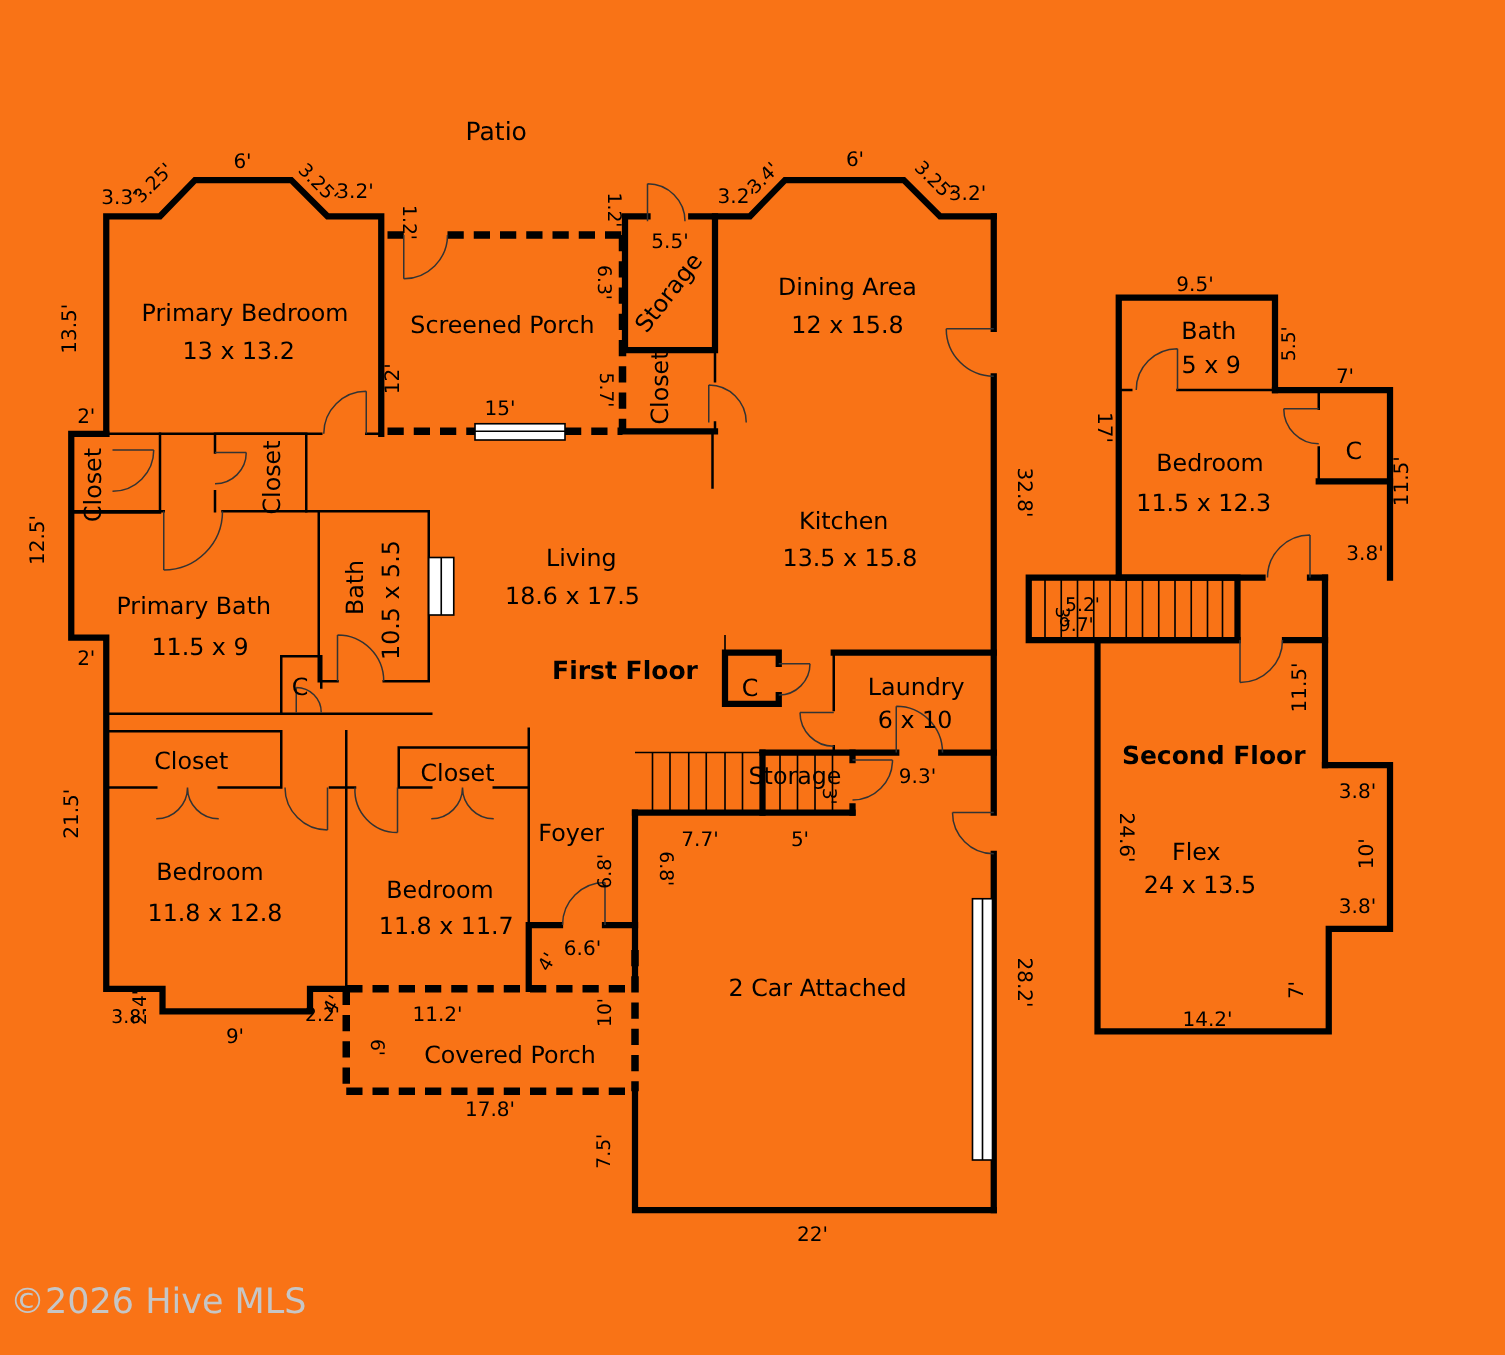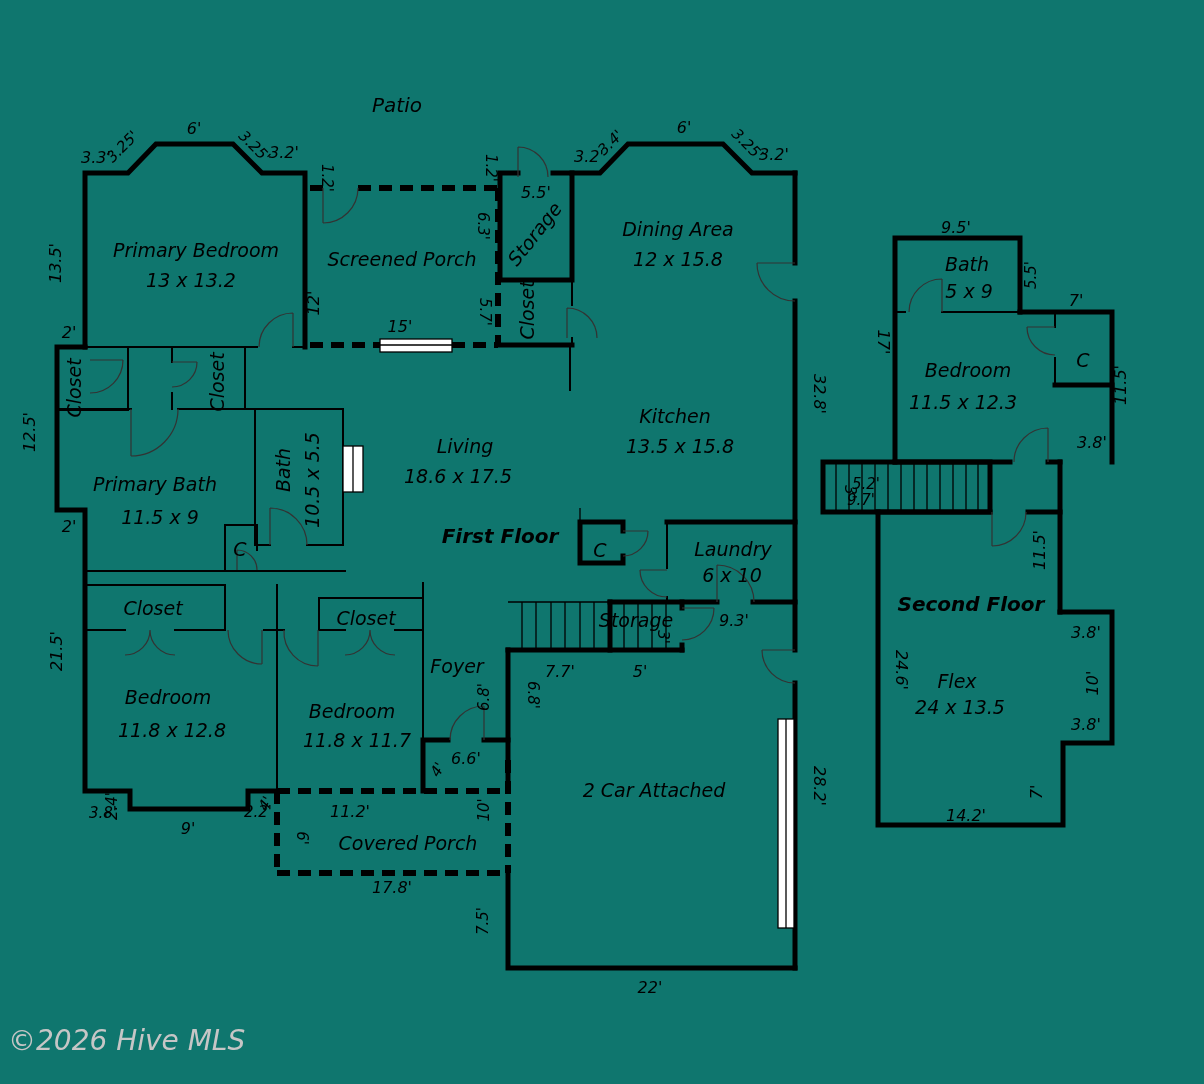--- a/index.html
+++ b/index.html
@@ -1,16 +1,16 @@
 <!DOCTYPE html>
 <html><head>
 <meta charset="utf-8">
 <style>
   html,body{margin:0;padding:0;background:#fff;}
-  .stage{position:relative;width:1204px;height:1084px;background:#0f766e;overflow:hidden;font-style:italic;}
+  .stage{position:relative;width:1204px;height:1084px;background:#f97316;overflow:hidden;}
   svg{display:block;}
   text{font-family:"DejaVu Sans","Liberation Sans",sans-serif;fill:#000;}
   .lbl{text-anchor:middle;}
   .t-room{font-size:19px;}
   .t-dim{font-size:16px;}
   .t-dimS{font-size:15px;}
   .t-title{font-size:20px;font-weight:bold;}
   .t-patio{font-size:20px;}
   .t-copy{font-size:28px;fill:#c6c6c6;text-anchor:start;}
   .w5{stroke:#000;stroke-width:5;fill:none;stroke-linecap:square;}

